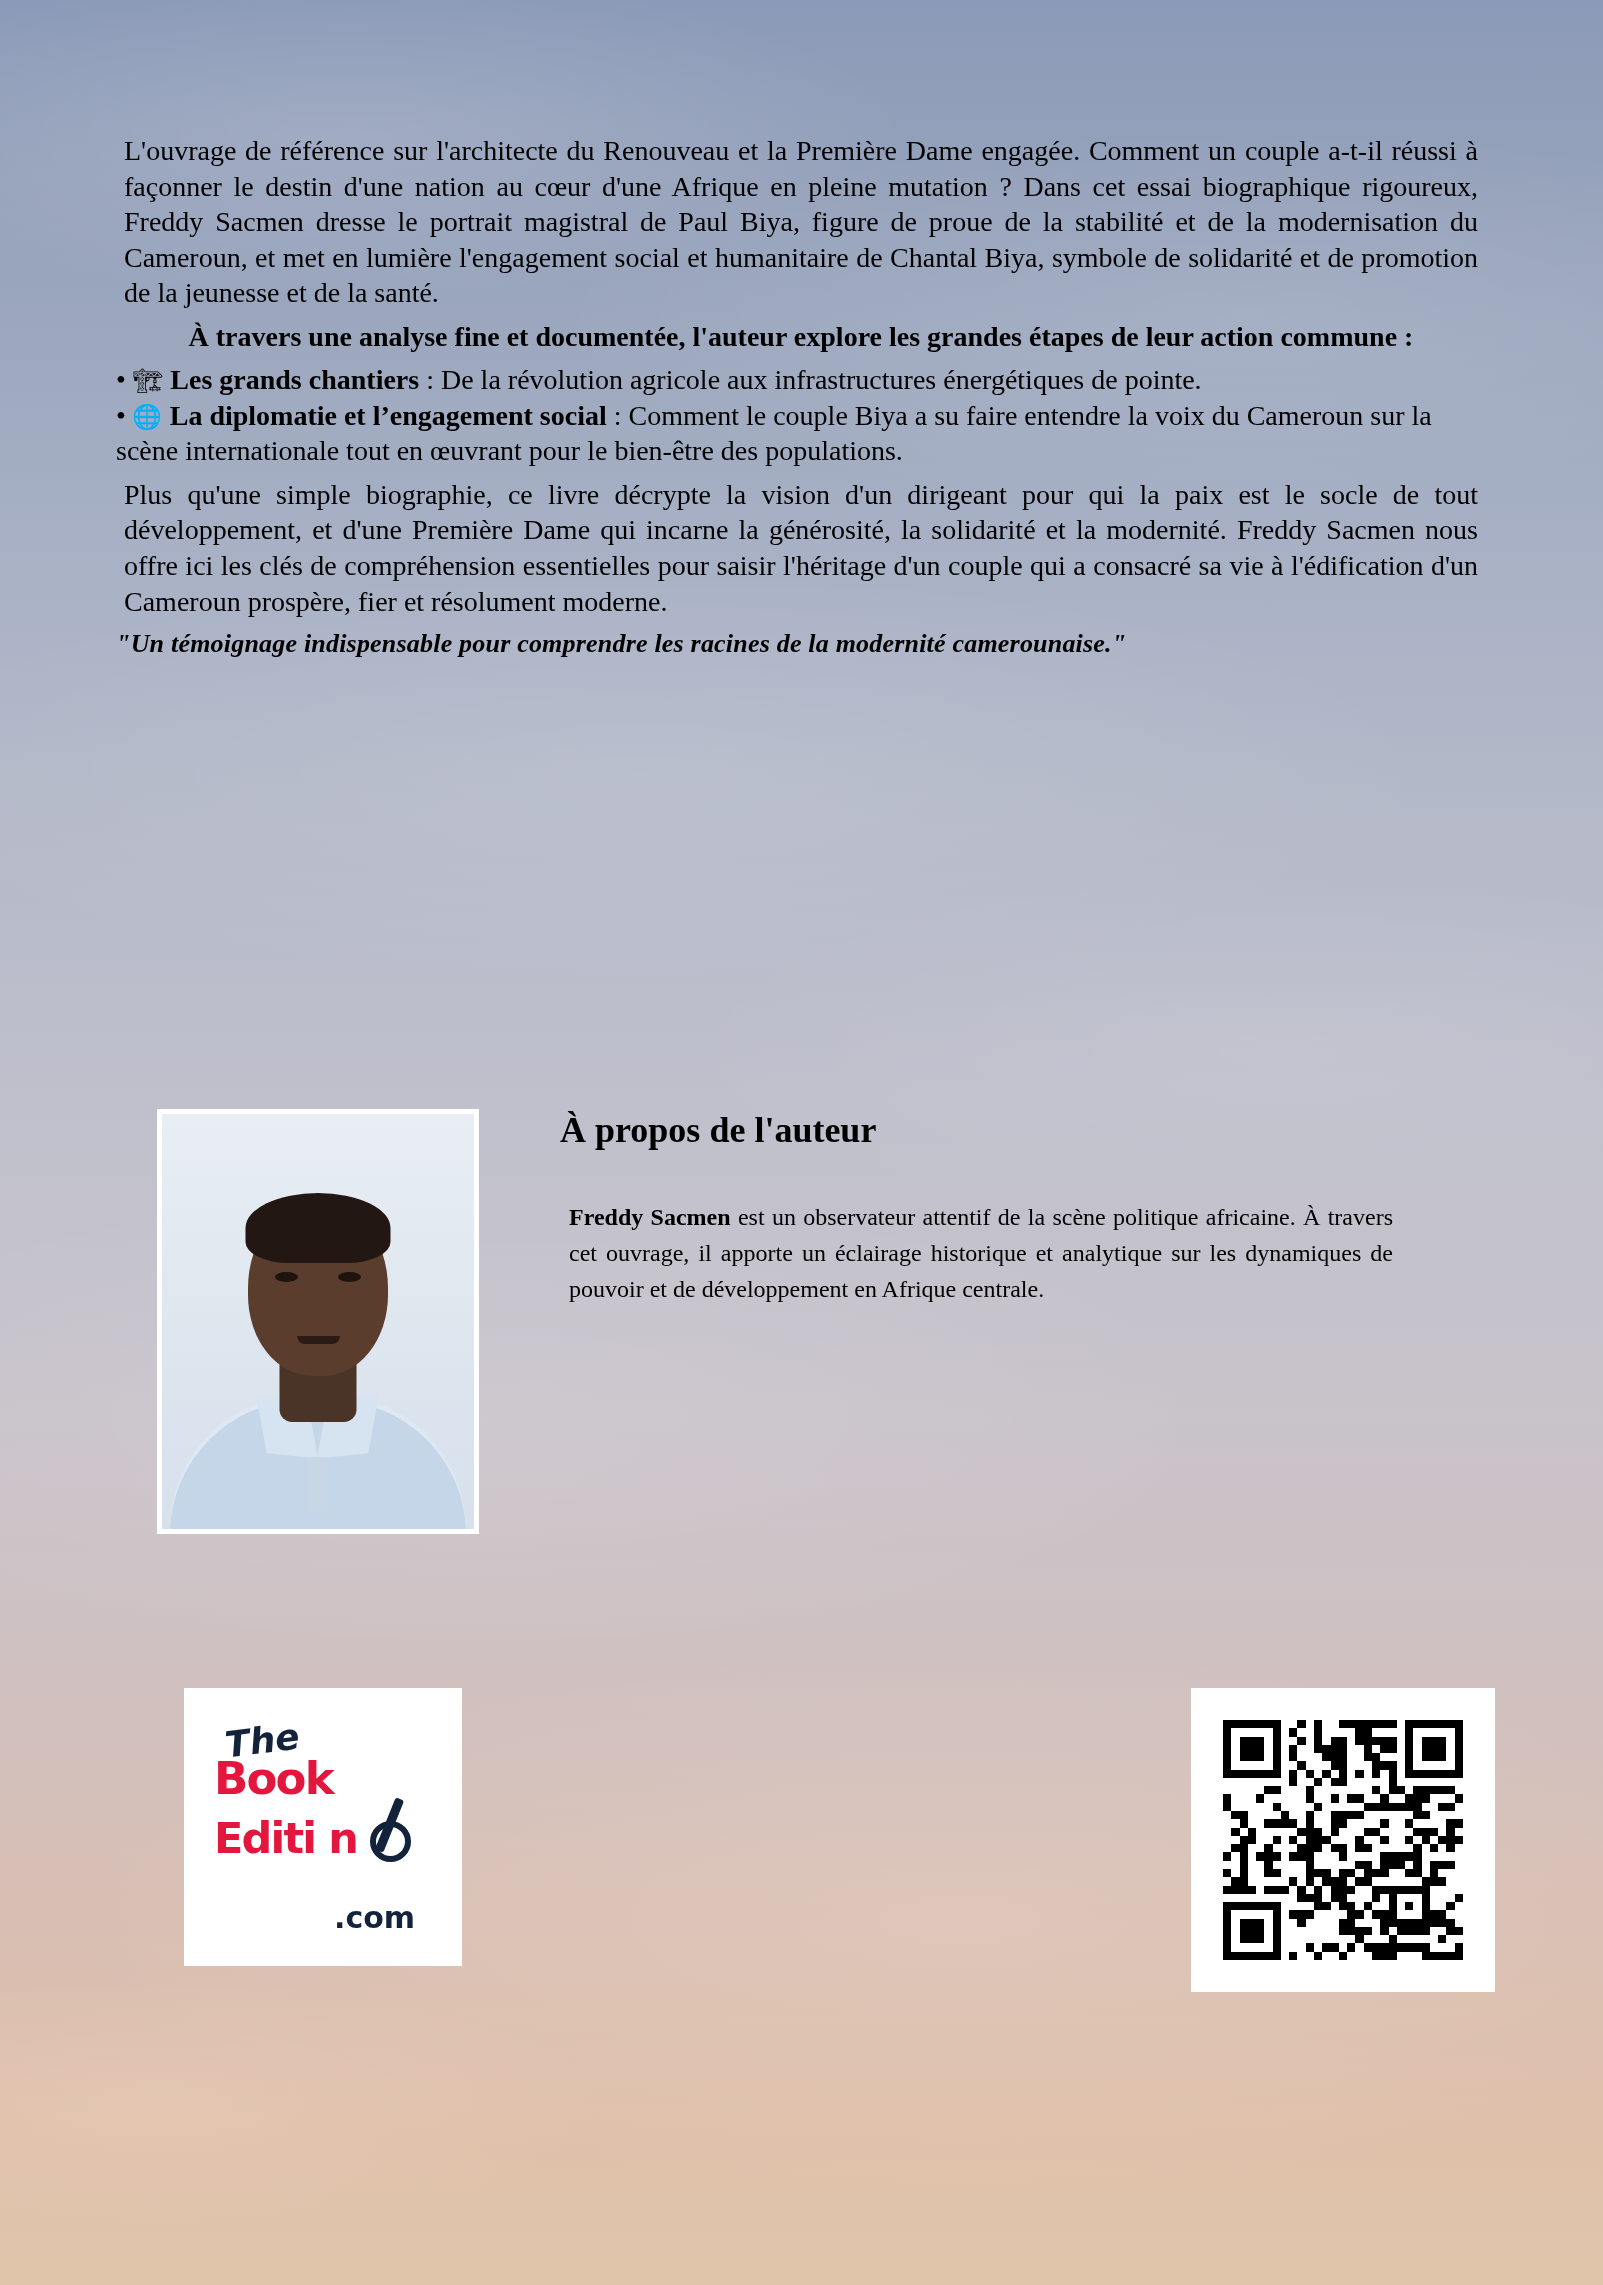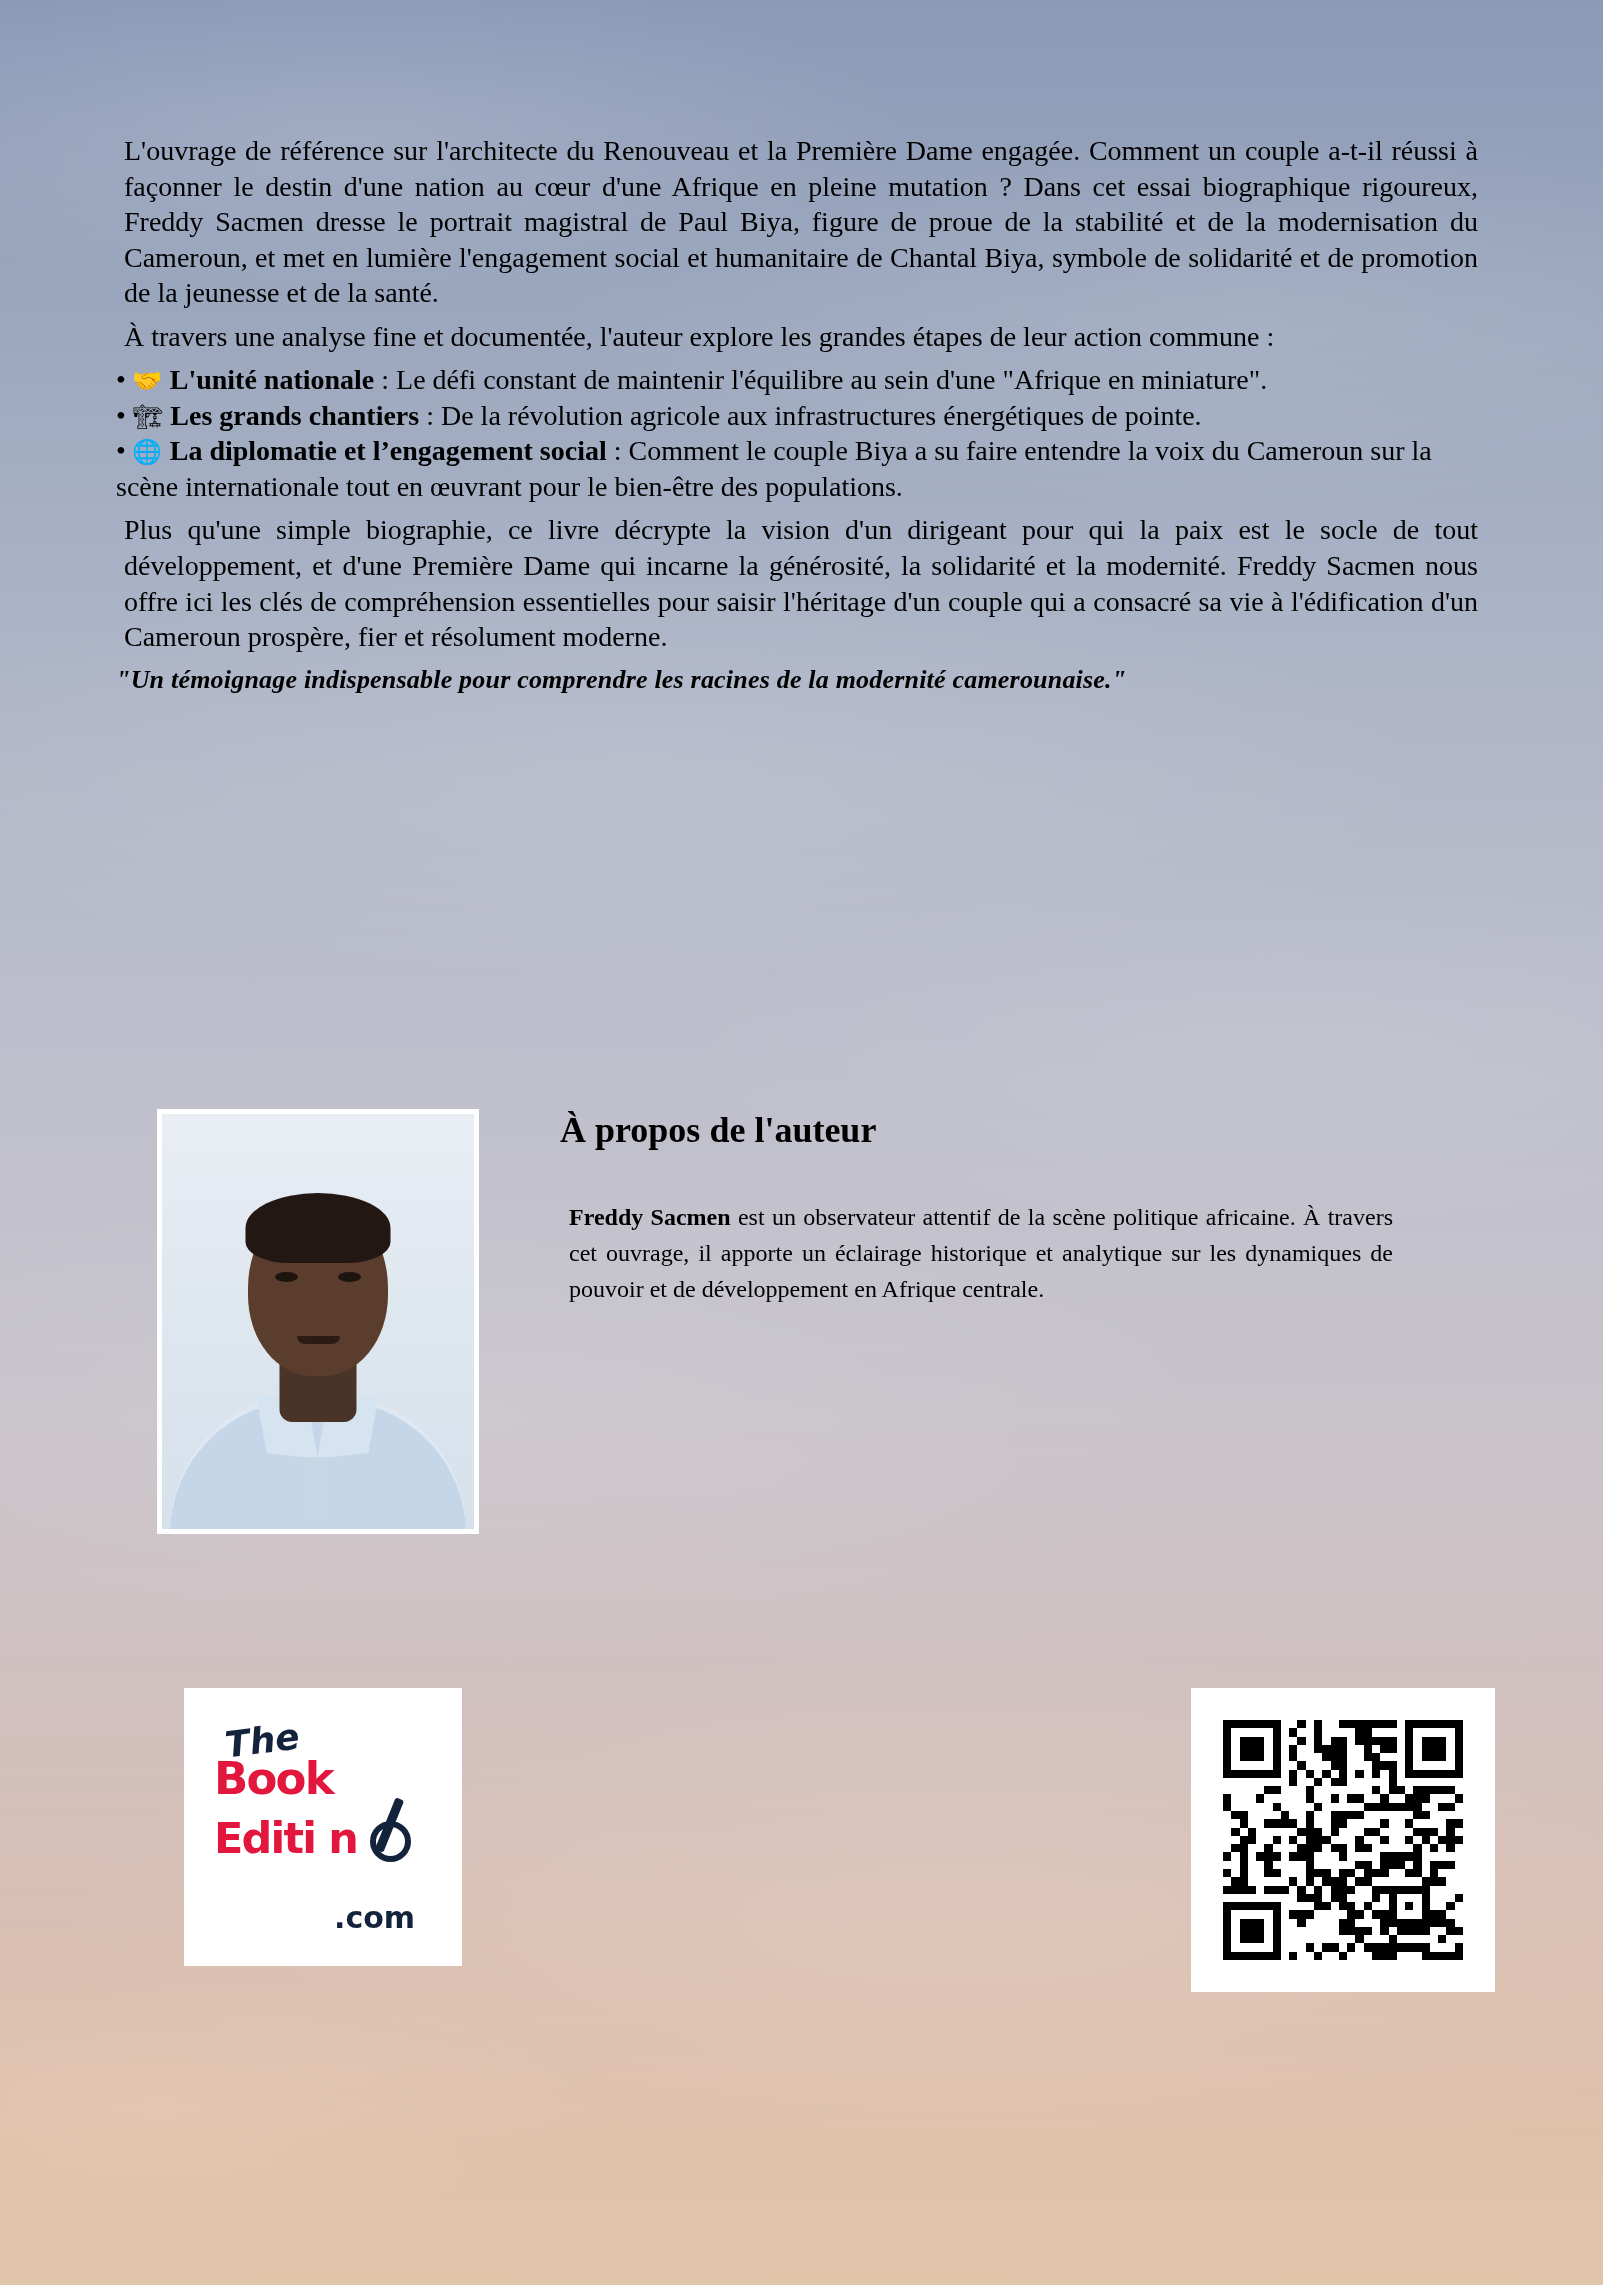--- a/index.html
+++ b/index.html
@@ -60,21 +60,22 @@
   }
 
   p.body-par {
     margin: 8px;
     font-size: 28px;
     line-height: 1.27;
     text-align: justify;
     text-justify: inter-word;
   }
   p.body-par.nojust {
-    text-align: left;
+    text-align: center;
+    font-weight: bold;
   }
 
   .bullet-line {
     margin: 0;
     font-size: 28px;
     line-height: 1.27;
     text-align: left;
   }
   .bullet-line b {
     font-weight: bold;
@@ -327,25 +328,20 @@
 <div class="sky-overlay"></div>
 
 <div class="page">
 
   <div class="content">
 
     <p class="body-par">L'ouvrage de référence sur l'architecte du Renouveau et la Première Dame engagée. Comment un couple a-t-il réussi à façonner le destin d'une nation au cœur d'une Afrique en pleine mutation ? Dans cet essai biographique rigoureux, Freddy Sacmen dresse le portrait magistral de Paul Biya, figure de proue de la stabilité et de la modernisation du Cameroun, et met en lumière l'engagement social et humanitaire de Chantal Biya, symbole de solidarité et de promotion de la jeunesse et de la santé.</p>
 
     <p class="body-par nojust">À travers une analyse fine et documentée, l'auteur explore les grandes étapes de leur action commune :</p>
 
-    <p class="bullet-line">
-      <span>•</span>
-      <span class="emoji">🤝</span>
-      <b>L'unité nationale</b><span> : Le défi constant de maintenir l'équilibre au sein d'une "Afrique en miniature".</span>
-    </p>
 
     <p class="bullet-line">
       <span>•</span>
       <span class="emoji">🏗</span>
       <b>Les grands chantiers</b><span> : De la révolution agricole aux infrastructures énergétiques de pointe.</span>
     </p>
 
     <p class="bullet-line">
       <span>•</span>
       <span class="emoji">🌐</span>

